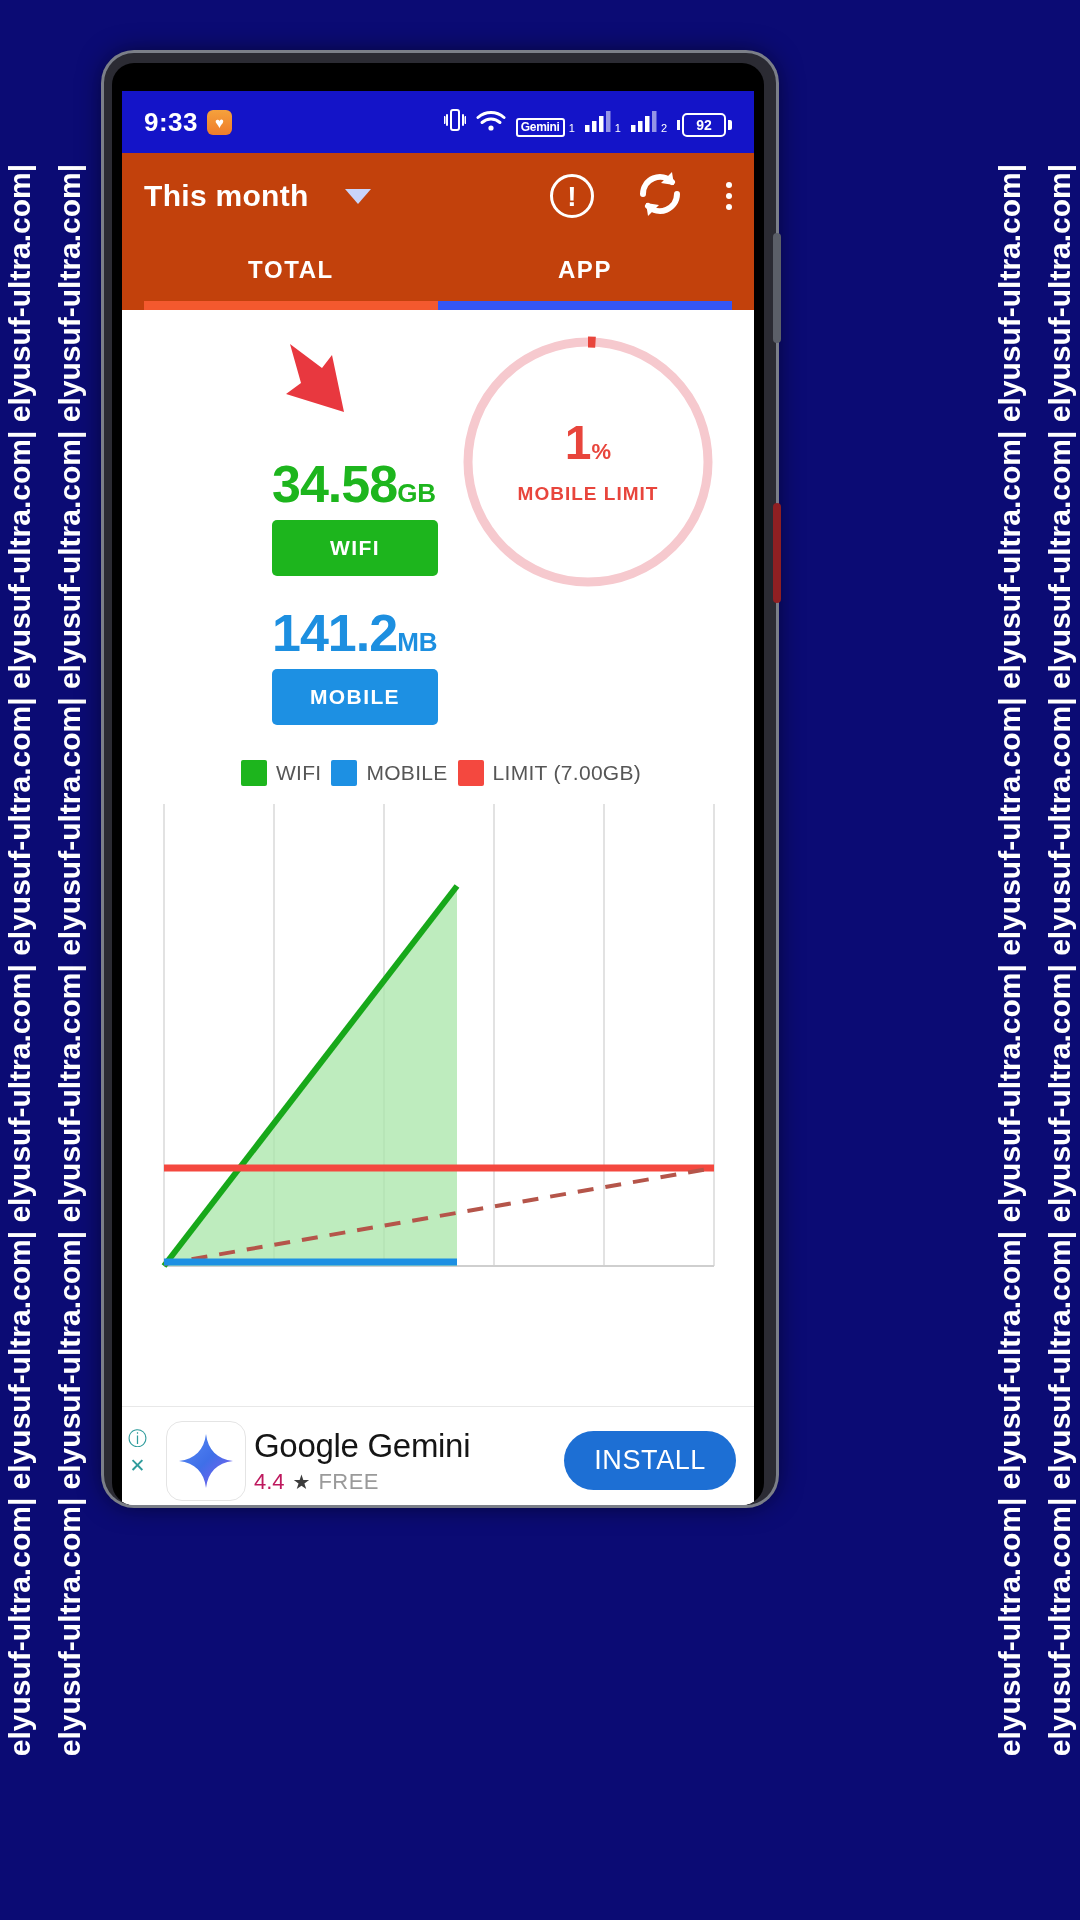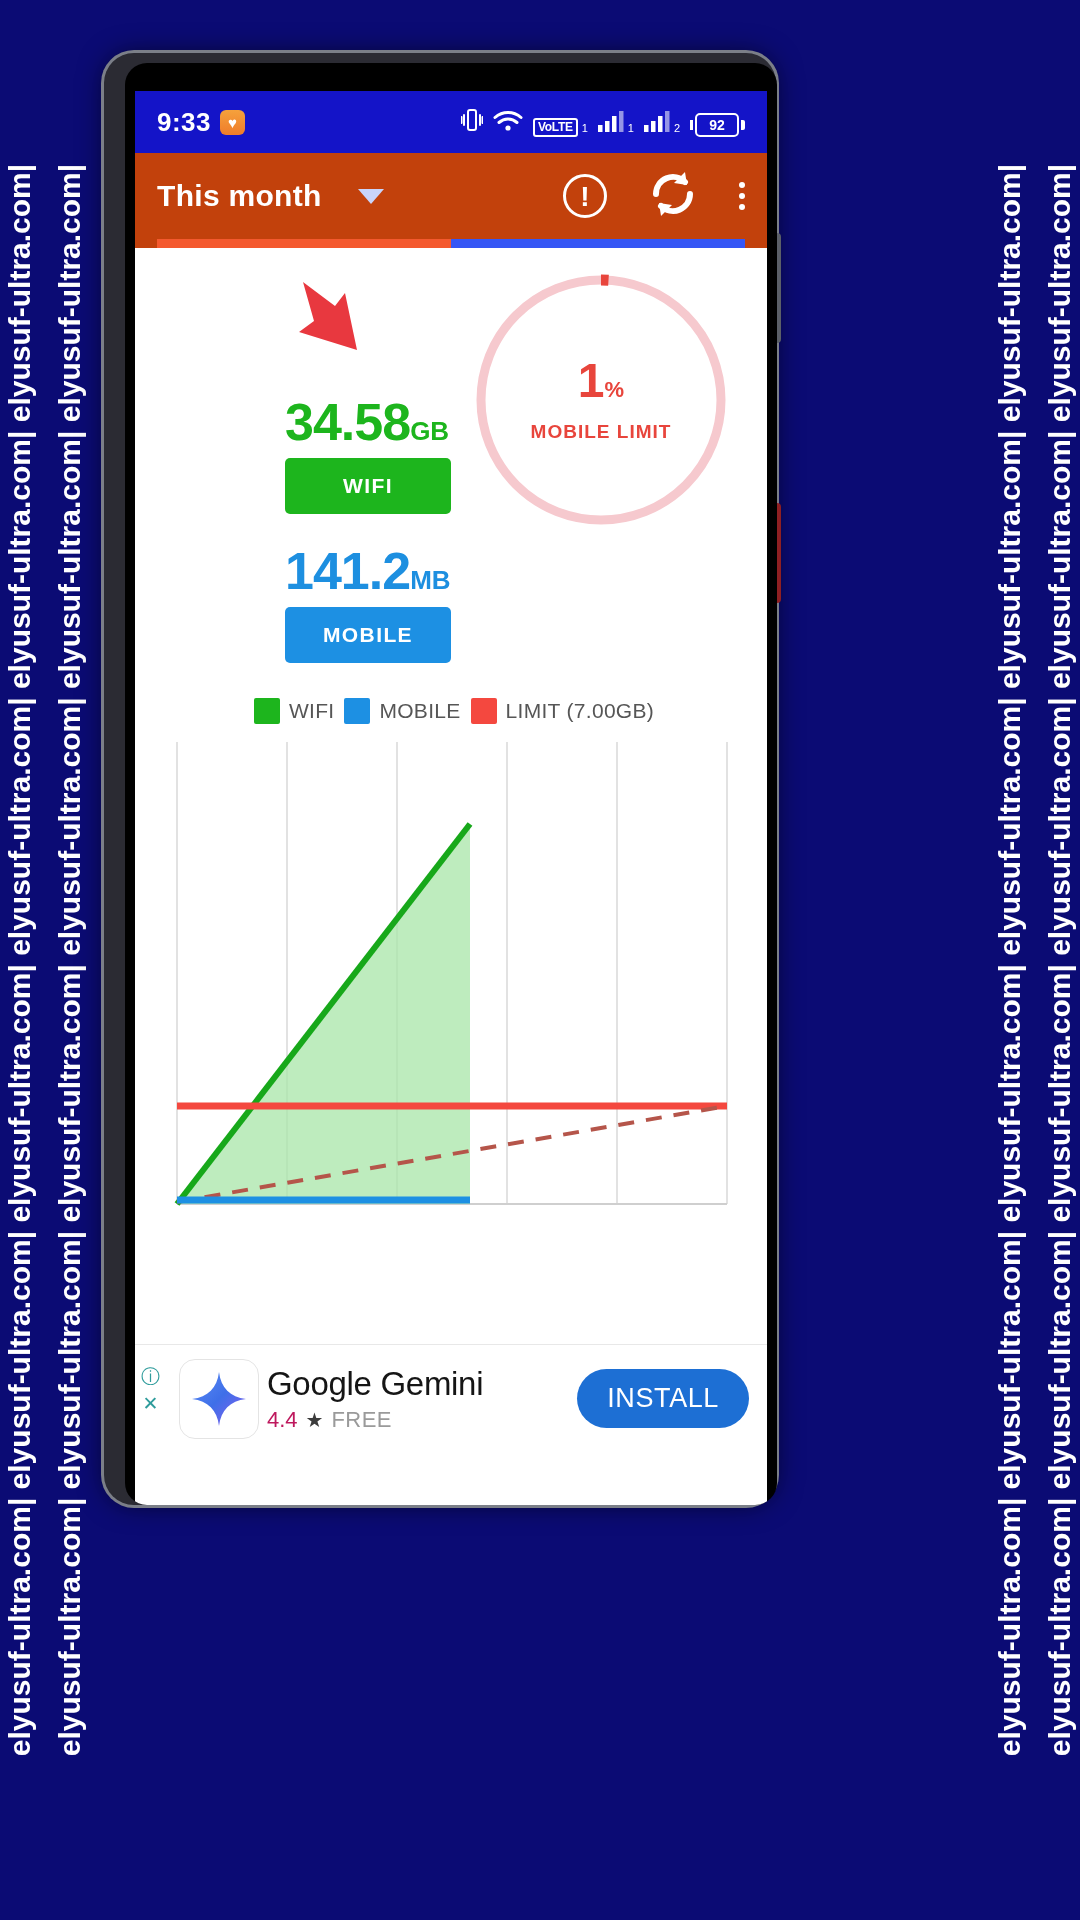--- a/index.html
+++ b/index.html
@@ -26,21 +26,21 @@
   .wm-l1 span, .wm-l2 span { transform:rotate(-90deg); }
   .wm-r1 span, .wm-r2 span { transform:rotate(-90deg); }
 
   
   .phone {
     position:absolute; left:104px; top:53px;
     width:672px; height:1452px;
     background:#2b2b33;
     border-radius:30px;
     box-shadow:0 0 0 3px #7b7f88, 0 0 26px rgba(0,0,0,.6);
-    padding:10px 10px 0 21px;
+    padding:10px 10px 0 8px;
   }
   .phone-inner {
     width:652px; height:1442px;
     background:#000;
     border-radius:22px;
     overflow:hidden;
     position:relative;
   }
   .side-btn-a, .side-btn-b {
     position:absolute; right:-5px; width:8px; border-radius:4px;
@@ -212,21 +212,21 @@
                 <path d="M3 8v10M0.5 10v6M19 8v10M21.5 10v6" stroke="#fff" stroke-width="2" stroke-linecap="round"></path>
               </svg>
           </span>
           <span class="ic">
             <svg width="30" height="24" viewBox="0 0 30 24">
                 <path d="M2 8.5C5.6 5.3 10.1 3.5 15 3.5s9.4 1.8 13 5" stroke="#fff" stroke-width="3" fill="none" stroke-linecap="round"></path>
                 <path d="M6 13.5c2.5-2.2 5.6-3.5 9-3.5s6.5 1.3 9 3.5" stroke="#fff" stroke-width="3" fill="none" stroke-linecap="round"></path>
                 <circle cx="15" cy="19" r="2.6" fill="#fff"></circle>
               </svg>
           </span>
-          <span class="volte">VoLTE</span>
+          <span class="volte">Gemini</span>
           <span class="sb-sup">1</span>
           <span class="ic">
             <svg width="26" height="24" viewBox="0 0 26 24">
                 <rect x="0" y="16" width="4.5" height="7" fill="#fff"></rect>
                 <rect x="7" y="12" width="4.5" height="11" fill="#fff"></rect>
                 <rect x="14" y="7" width="4.5" height="16" fill="#fff"></rect>
                 <rect x="21" y="2" width="4.5" height="21" fill="#fff" opacity=".55"></rect>
               </svg>
           </span>
           <span class="sb-sup">1</span>
@@ -260,20 +260,24 @@
                 <path d="M38 4l2 13-13-2z" fill="#fff"></path>
                 <path d="M14 48l-2-13 13 2z" fill="#fff"></path>
               </svg>
             </div>
             <div class="dots">
                 <i></i>
                 <i></i>
                 <i></i>
               </div>
           </div>
+        </div>
+        <div class="tabs">
+          <div class="tab">TOTAL</div>
+          <div class="tab">APP</div>
         </div>
         <div class="tab-underline">
           <i class="on"></i>
           <i class="off"></i>
         </div>
       </div>
 
       <div class="content">
 
         <div class="stats">

